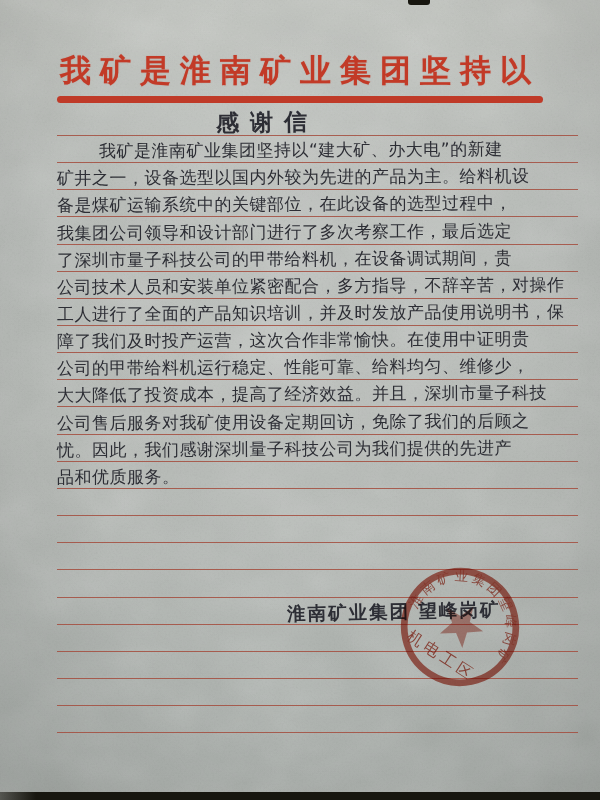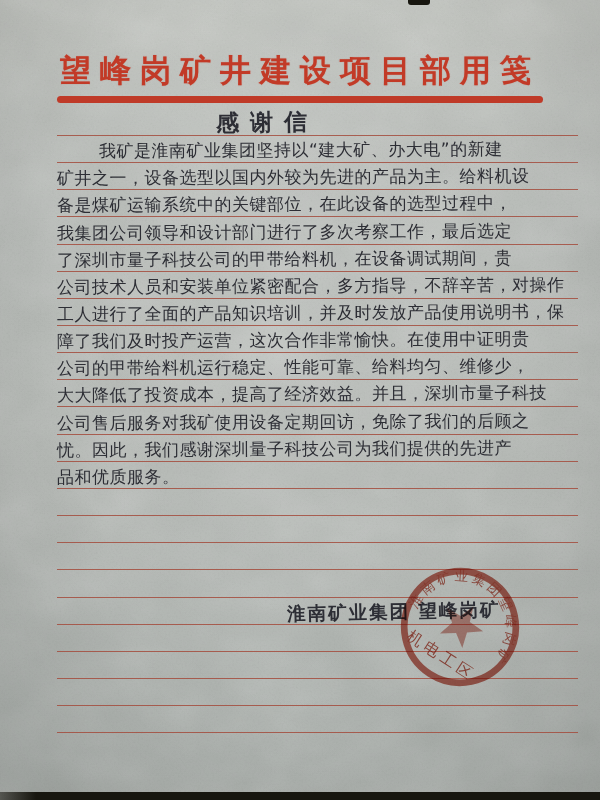--- a/index.html
+++ b/index.html
@@ -71,21 +71,21 @@
       <filter id="grain" x="0" y="0" width="100%" height="100%">
         <feTurbulence type="fractalNoise" baseFrequency="0.55" numOctaves="2" seed="3"></feTurbulence>
         <feColorMatrix type="saturate" values="0"></feColorMatrix>
       </filter>
     </defs>
     <rect width="600" height="800" filter="url(#blotch)" opacity="0.30" style="mix-blend-mode:overlay"></rect>
     <rect width="600" height="800" filter="url(#grain)" opacity="0.10" style="mix-blend-mode:multiply"></rect>
   </svg>
   <div class="vignette"></div>
 
-  <div class="letterhead">望峰岗矿井建设项目部用笺</div>
+  <div class="letterhead">我矿是淮南矿业集团坚持以</div>
   <div class="red-rule"></div>
 
   <div class="ruled-lines"></div>
 
   <div class="hw hw-title">感谢信</div>
 
   <div class="hw hw-line indent" style="top:138px">我矿是淮南矿业集团坚持以“建大矿、办大电”的新建</div>
   <div class="hw hw-line" style="top:165px">矿井之一，设备选型以国内外较为先进的产品为主。给料机设</div>
   <div class="hw hw-line" style="top:192px">备是煤矿运输系统中的关键部位，在此设备的选型过程中，</div>
   <div class="hw hw-line" style="top:220px">我集团公司领导和设计部门进行了多次考察工作，最后选定</div>

